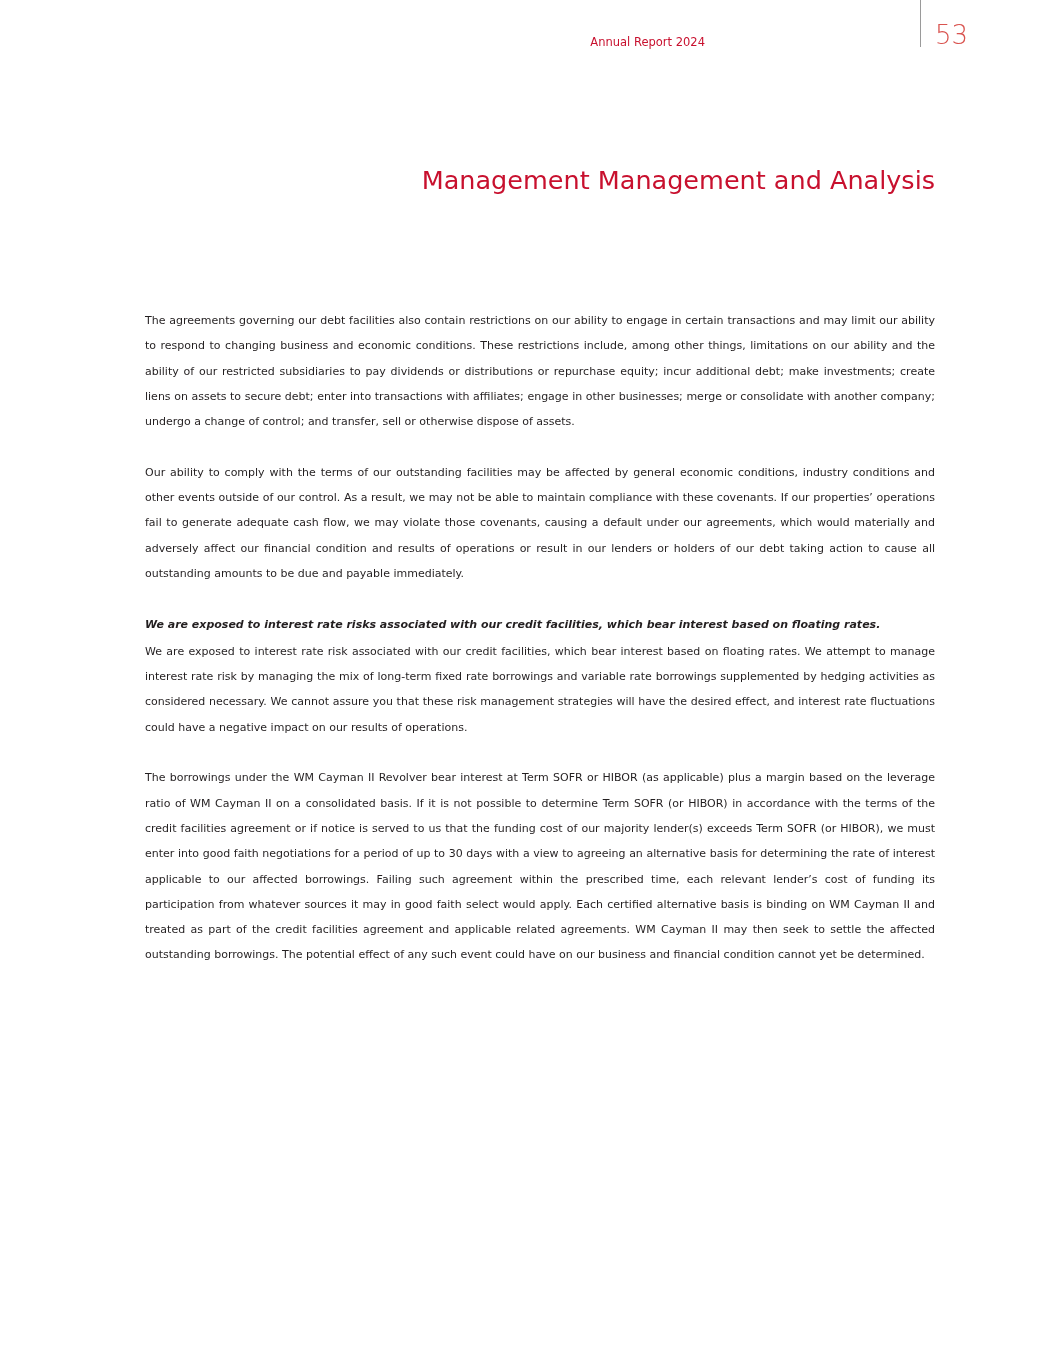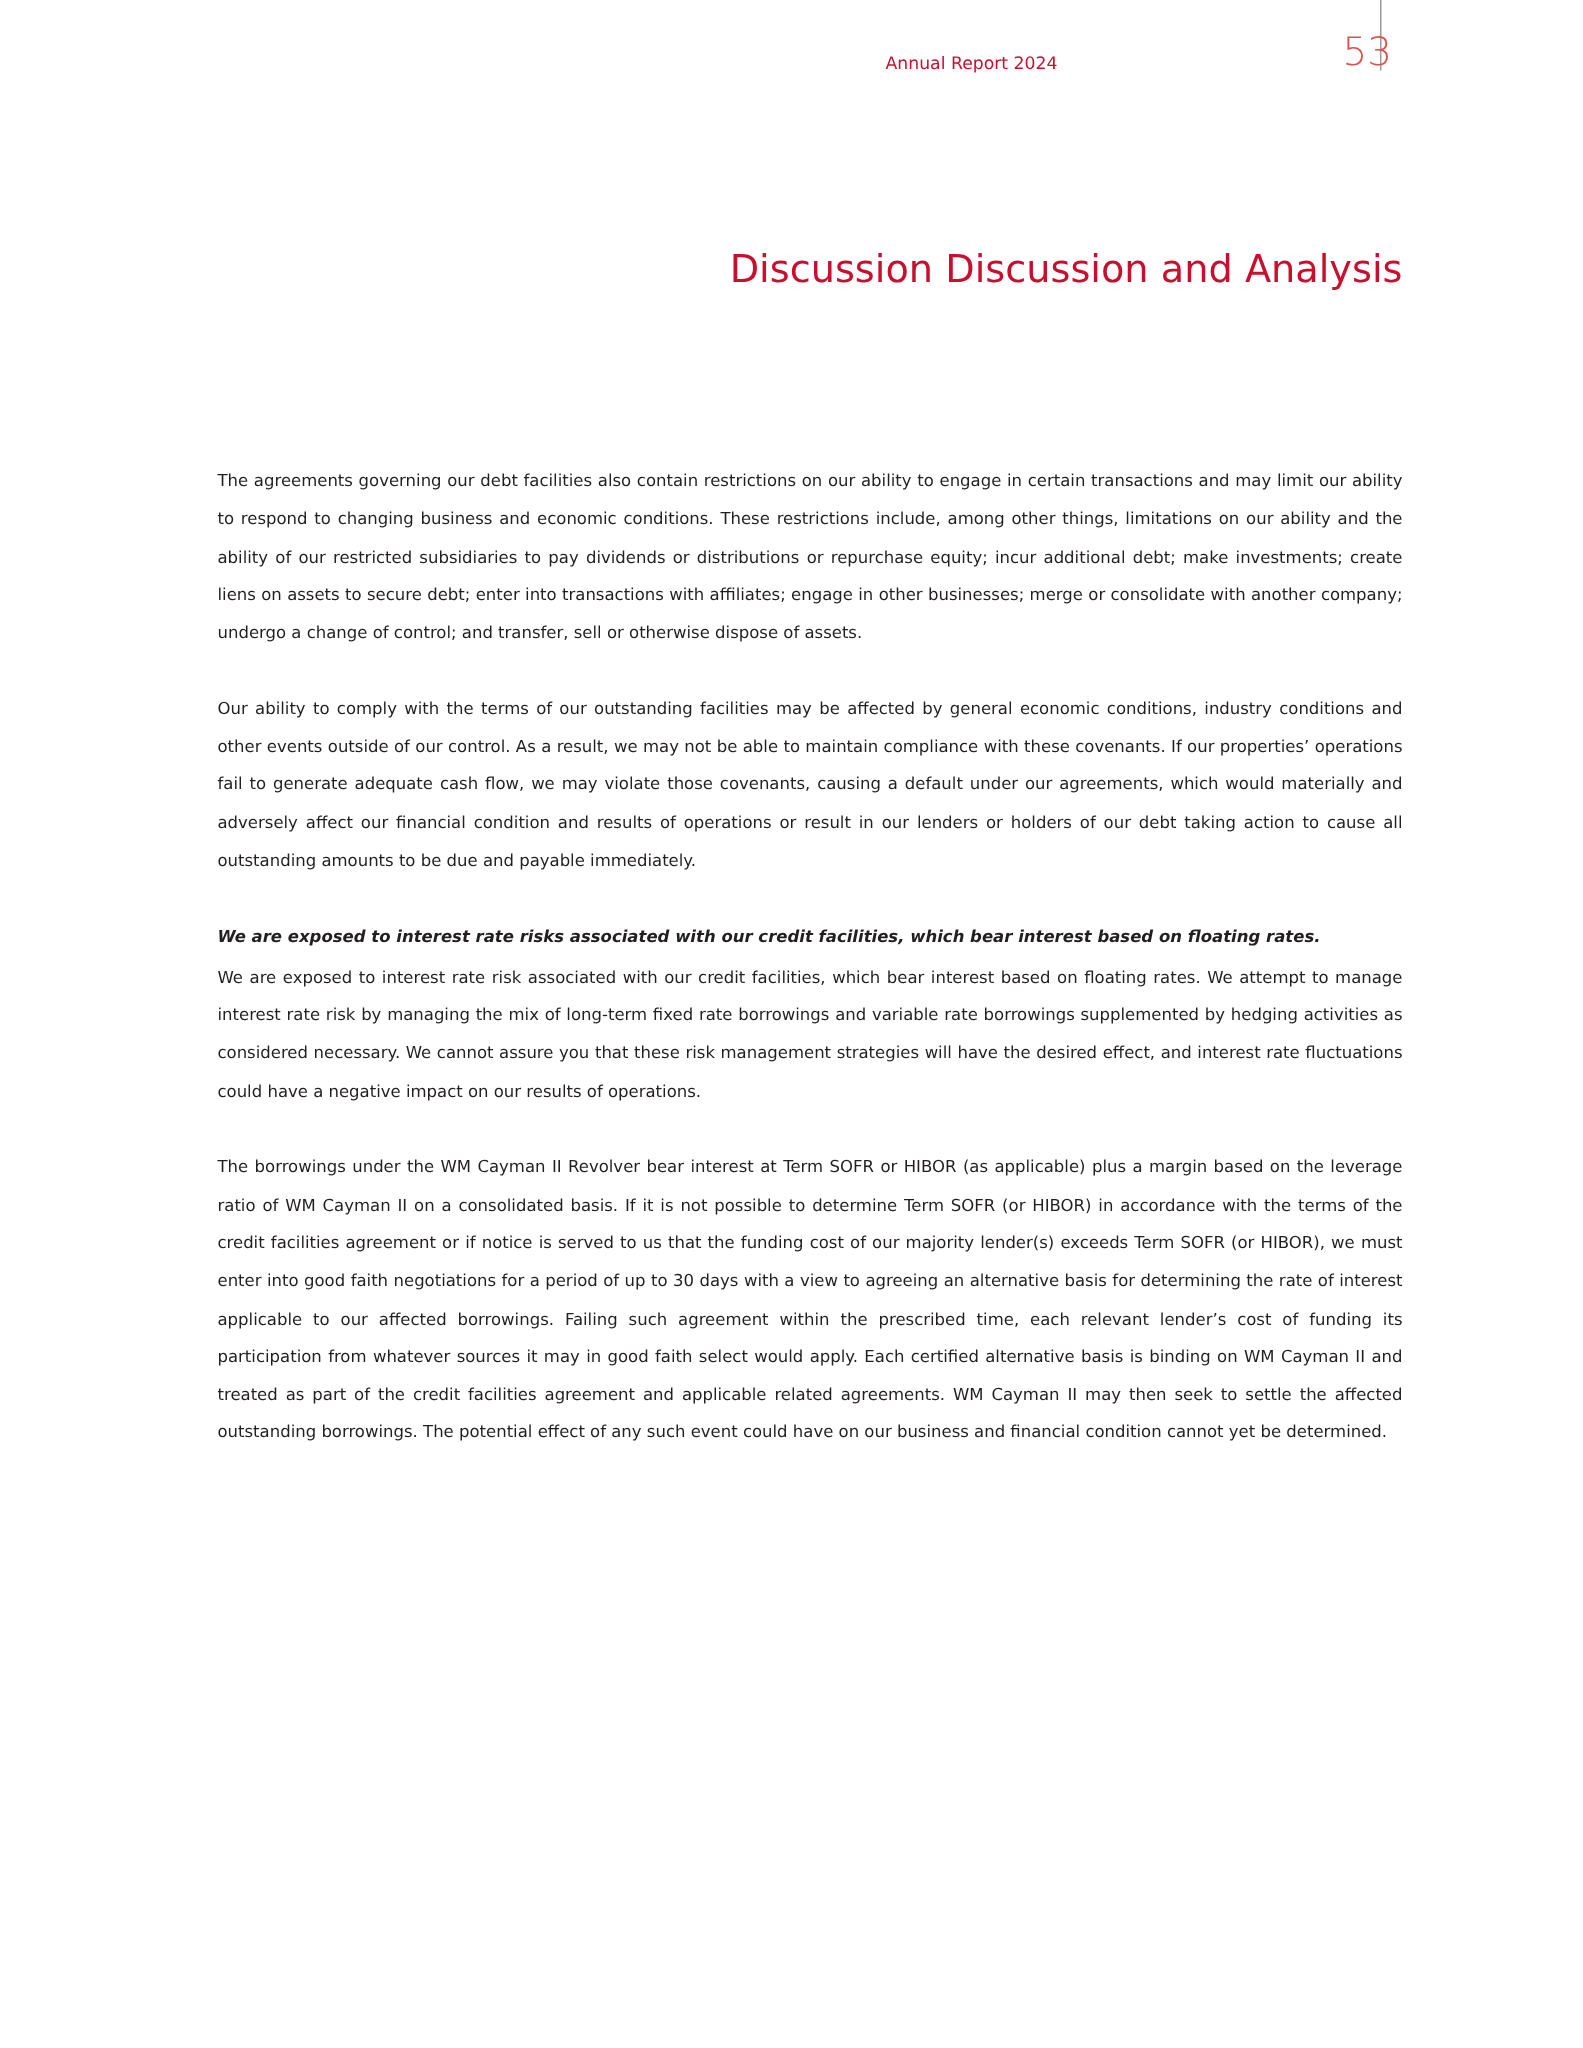--- a/index.html
+++ b/index.html
@@ -1,36 +1,36 @@
 <!DOCTYPE html>
 <html><head>
 <meta charset="utf-8">
 <style>
   html, body { margin: 0; padding: 0; background: #ffffff; }
   body { width: 1055px; height: 1365px; position: relative; overflow: hidden;
          font-family: "DejaVu Sans", sans-serif; color: #231f20; }
   .hdr { position: absolute; top: 0; left: 0; width: 849px; height: 60px; }
   .hdr-label { position: absolute; right: 144px; top: 35px; font-size: 11.5px; color: #c8102e; }
   .hdr-rule { position: absolute; left: 920px; top: 0; width: 1px; height: 47px; background: #9a9a9a; }
-  .hdr-page { position: absolute; left: 895px; top: 20px; font-size: 26px; color: #d9534f; font-weight: 300; }
+  .hdr-page { position: absolute; left: 935px; top: 20px; font-size: 26px; color: #d9534f; font-weight: 300; }
   .title { position: absolute; right: 120px; top: 165px; font-size: 25.5px; color: #c8102e; margin: 0; font-weight: normal; }
   .body { position: absolute; left: 145px; top: 308px; width: 790px; font-size: 11px; line-height: 25.3px; }
   .body p { margin: 0 0 25.3px 0; text-align: justify; }
   .body p.sub { font-style: italic; font-weight: bold; margin-bottom: 2px; }
 </style>
 </head>
 <body>
 
 <div class="hdr">
   <span class="hdr-label">Annual Report 2024</span>
   <span class="hdr-rule"></span>
   <span class="hdr-page">53</span>
 </div>
 
-<h1 class="title">Discussion Discussion and Analysis</h1>
+<h1 class="title">Management Management and Analysis</h1>
 
 <div class="body">
   <p>The agreements governing our debt facilities also contain restrictions on our ability to engage in certain transactions and may limit our ability to respond to changing business and economic conditions. These restrictions include, among other things, limitations on our ability and the ability of our restricted subsidiaries to pay dividends or distributions or repurchase equity; incur additional debt; make investments; create liens on assets to secure debt; enter into transactions with affiliates; engage in other businesses; merge or consolidate with another company; undergo a change of control; and transfer, sell or otherwise dispose of assets.</p>
   <p>Our ability to comply with the terms of our outstanding facilities may be affected by general economic conditions, industry conditions and other events outside of our control. As a result, we may not be able to maintain compliance with these covenants. If our properties’ operations fail to generate adequate cash flow, we may violate those covenants, causing a default under our agreements, which would materially and adversely affect our financial condition and results of operations or result in our lenders or holders of our debt taking action to cause all outstanding amounts to be due and payable immediately.</p>
   <p class="sub">We are exposed to interest rate risks associated with our credit facilities, which bear interest based on floating rates.</p>
   <p>We are exposed to interest rate risk associated with our credit facilities, which bear interest based on floating rates. We attempt to manage interest rate risk by managing the mix of long-term fixed rate borrowings and variable rate borrowings supplemented by hedging activities as considered necessary. We cannot assure you that these risk management strategies will have the desired effect, and interest rate fluctuations could have a negative impact on our results of operations.</p>
   <p>The borrowings under the WM Cayman II Revolver bear interest at Term SOFR or HIBOR (as applicable) plus a margin based on the leverage ratio of WM Cayman II on a consolidated basis. If it is not possible to determine Term SOFR (or HIBOR) in accordance with the terms of the credit facilities agreement or if notice is served to us that the funding cost of our majority lender(s) exceeds Term SOFR (or HIBOR), we must enter into good faith negotiations for a period of up to 30 days with a view to agreeing an alternative basis for determining the rate of interest applicable to our affected borrowings. Failing such agreement within the prescribed time, each relevant lender’s cost of funding its participation from whatever sources it may in good faith select would apply. Each certified alternative basis is binding on WM Cayman II and treated as part of the credit facilities agreement and applicable related agreements. WM Cayman II may then seek to settle the affected outstanding borrowings. The potential effect of any such event could have on our business and financial condition cannot yet be determined.</p>
 </div>
 
 </body></html>

